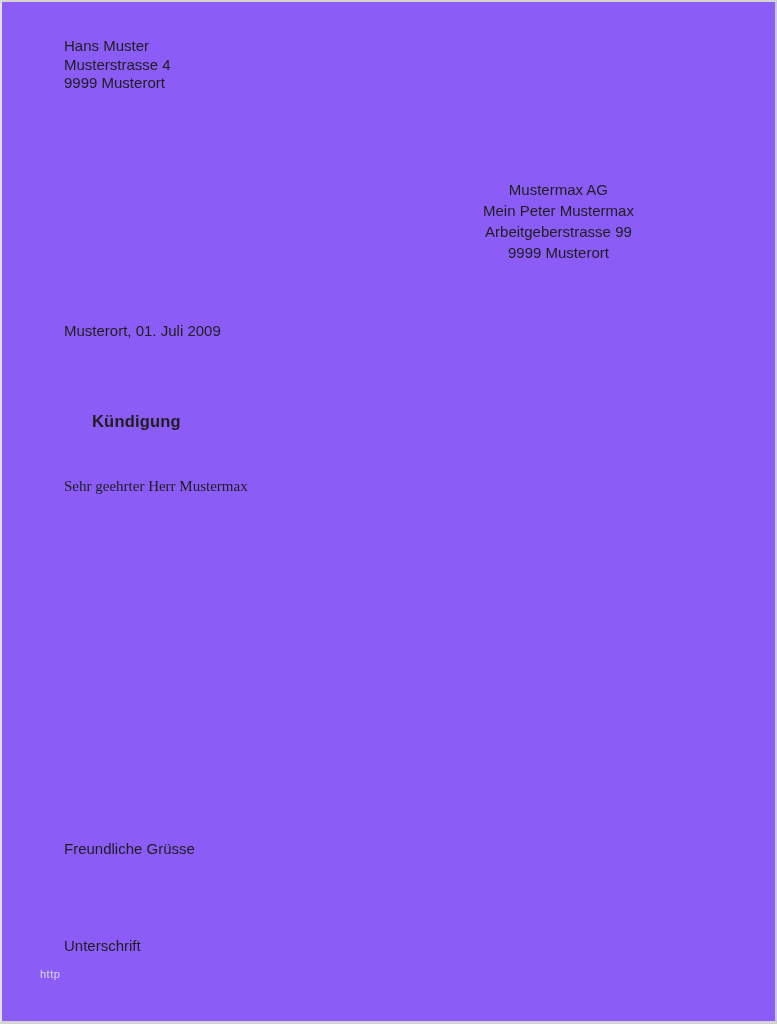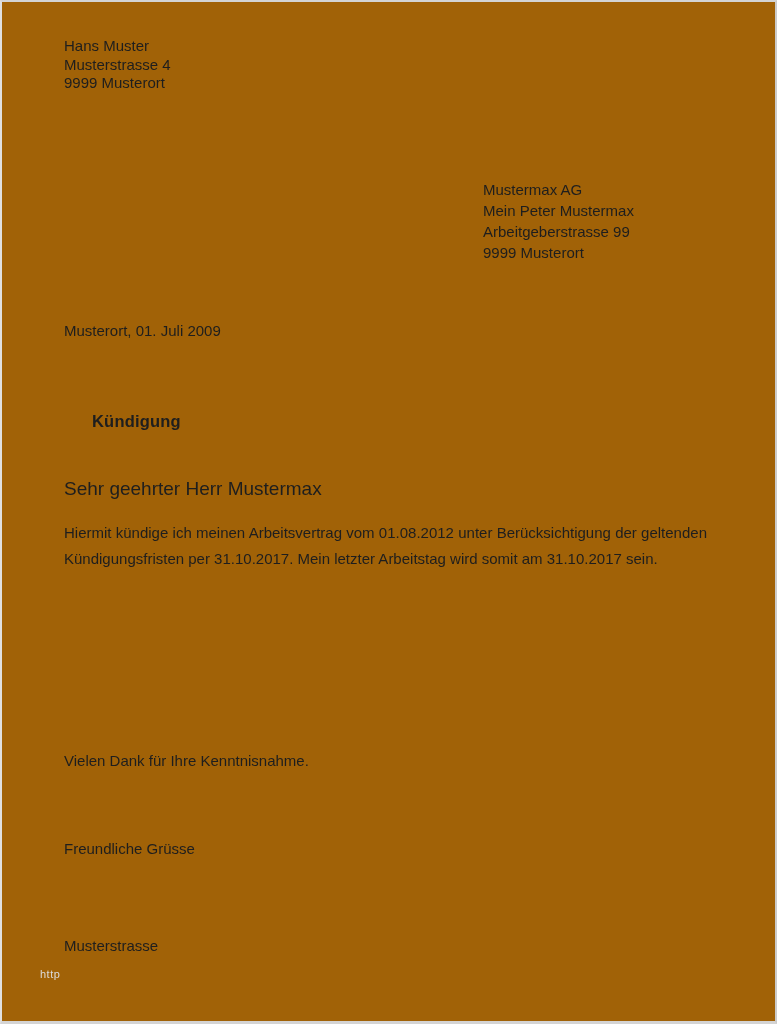--- a/index.html
+++ b/index.html
@@ -5,52 +5,54 @@
   html, body {
     margin: 0;
     padding: 0;
     background: #e9e9e9;
   }
   .page {
     position: relative;
     width: 777px;
     height: 1024px;
     box-sizing: border-box;
-    background: #a16207;
+    background: #8b5cf6;
     border-top: 2px solid #d4d4d4;
     border-left: 2px solid #e0e0e0;
     border-right: 2px solid #cbcbcb;
     border-bottom: 3px solid #d4d4d4;
     font-family: "Liberation Sans", "DejaVu Sans", sans-serif;
     color: #1e1e1e;
     overflow: hidden;
   }
   .abs { position: absolute; }
   .addr-line {
     font-size: 15px;
     line-height: 18.5px;
     white-space: nowrap;
   }
   .recipient .addr-line {
     line-height: 21px;
+    text-align: center;
   }
   .dateline {
     font-size: 15px;
     white-space: nowrap;
   }
   .subject {
     font-size: 16.5px;
     font-weight: bold;
     letter-spacing: 0.2px;
     white-space: nowrap;
     margin-left: 28px;
   }
   .salutation {
-    font-size: 19px;
+    font-size: 15px;
     white-space: nowrap;
+    font-family: Liberation Serif, serif;
   }
   .para {
     width: 643px;
     font-size: 15px;
     line-height: 26px;
     text-align: justify;
     text-align-last: left;
     margin: 0;
   }
   .single-line {
@@ -80,24 +82,22 @@
     <div class="addr-line">Arbeitgeberstrasse 99</div>
     <div class="addr-line">9999 Musterort</div>
   </div>
 
   <div class="abs dateline" style="left:62px; top:320px;">Musterort, 01. Juli 2009</div>
 
   <div class="abs subject" style="left:62px; top:410px;">Kündigung</div>
 
   <div class="abs salutation" style="left:62px; top:476px;">Sehr geehrter Herr Mustermax</div>
 
-  <p class="abs para" style="left:62px; top:518px;">Hiermit kündige ich meinen Arbeitsvertrag vom 01.08.2012 unter Berücksichtigung der geltenden Kündigungsfristen per 31.10.2017. Mein letzter Arbeitstag wird somit am 31.10.2017 sein.</p>
 
 
-  <div class="abs single-line" style="left:62px; top:750px;">Vielen Dank für Ihre Kenntnisnahme.</div>
 
   <div class="abs single-line" style="left:62px; top:838px;">Freundliche Grüsse</div>
 
-  <div class="abs single-line" style="left:62px; top:935px;">Musterstrasse</div>
+  <div class="abs single-line" style="left:62px; top:935px;">Unterschrift</div>
 
   <div class="abs watermark" style="left:38px; top:966px;">http</div>
 
 </div>
 
 </body></html>

